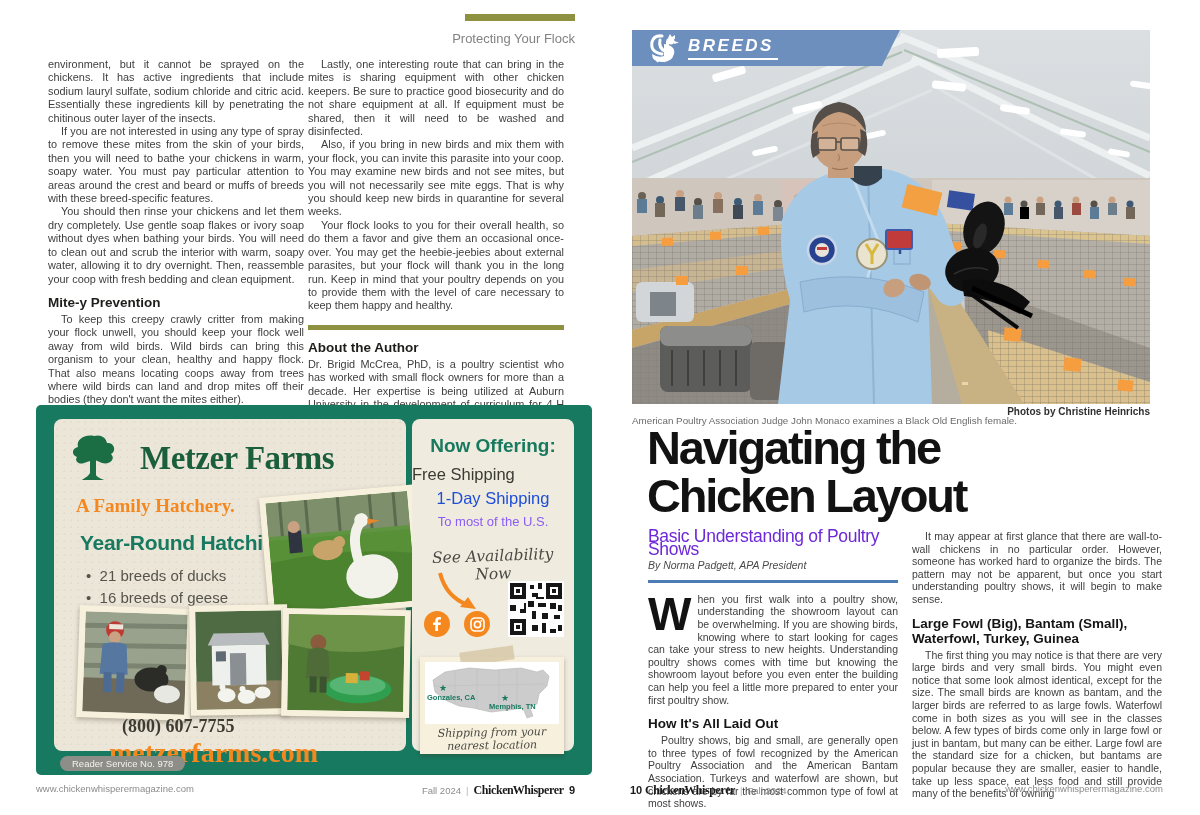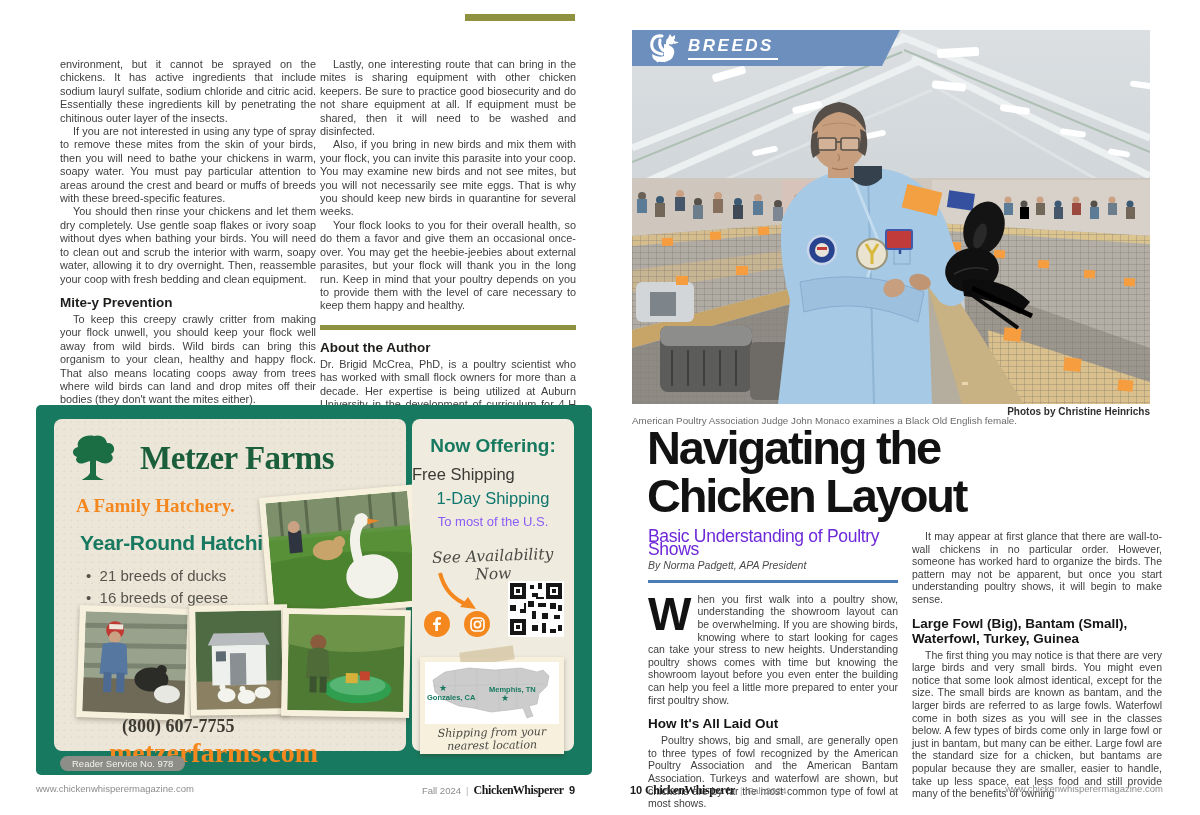--- a/index.html
+++ b/index.html
@@ -6,21 +6,21 @@
   .spread{position:relative;width:1200px;height:815px;background:#ffffff;overflow:hidden;
           font-family:"Liberation Sans",sans-serif;color:#3e3e3e;}
   .page{position:absolute;top:0;height:815px;}
   .page-left{left:0;width:600px;}
   .page-right{left:600px;width:600px;}
 
   
   .kicker-bar{position:absolute;left:465px;top:14px;width:110px;height:7px;background:#8d9140;}
   .kicker-text{position:absolute;left:300px;top:31px;width:275px;text-align:right;
                font-size:13px;color:#828282;}
-  .body-cols{position:absolute;left:60px;top:58px;width:528px;display:flex;gap:4px;}
+  .body-cols{position:absolute;left:48px;top:58px;width:528px;display:flex;gap:4px;}
   .bcol{width:256px;font-size:10.9px;line-height:13.4px;text-align:justify;}
   .bcol p{margin:0;}
   .bcol p.ind{text-indent:13px;}
   .subhead3{font-size:13.5px;font-weight:bold;color:#1d1d1b;margin:9px 0 3px 0;line-height:15px;text-align:left;}
   .olive-rule{height:5px;background:#8d9140;margin:12px 0 10px 0;}
   .about-txt{margin:0;}
 
   
   .ad{position:absolute;left:36px;top:405px;width:556px;height:370px;background:#17795f;border-radius:5px;}
   .ad-panel{position:absolute;background:#ece6d9;border-radius:8px;
@@ -39,21 +39,21 @@
   .polaroid svg{display:block;}
   .tape{position:absolute;width:54px;height:14px;background:rgba(214,199,164,.8);transform:rotate(-8deg);}
   .phone{position:absolute;left:68px;top:297px;font-family:"Liberation Serif",serif;font-weight:bold;
          font-size:18px;color:#3c3a31;}
   .website{position:absolute;left:55px;top:318px;font-family:"Liberation Serif",serif;font-weight:bold;
            font-size:28px;color:#f5871f;}
   .reader-pill{position:absolute;left:24px;top:351px;background:#8e8e88;color:#f4f2ec;font-size:9.5px;
                padding:2px 12px;border-radius:8px;}
   .offer-h{position:absolute;left:0;top:16px;width:100%;text-align:center;font-size:19px;font-weight:bold;color:#17795f;}
   .offer-1{position:absolute;left:0;top:46px;width:100%;text-align:left;font-size:16.5px;color:#3a3a34;}
-  .offer-2{position:absolute;left:0;top:70px;width:100%;text-align:center;font-size:16.5px;color:#0f766e;}
+  .offer-2{position:absolute;left:0;top:70px;width:100%;text-align:center;font-size:16.5px;color:#1d4ed8;}
   .offer-3{position:absolute;left:0;top:95px;width:100%;text-align:center;font-size:13px;color:#8b5cf6;}
   .script{font-family:"DejaVu Serif",serif;font-style:italic;color:#4a4a44;}
   .avail{position:absolute;left:0;top:128px;width:100%;text-align:center;font-size:15.5px;transform:rotate(-2deg);}
   .qr-box{position:absolute;right:10px;top:162px;}
   .social-row{position:absolute;left:12px;top:192px;display:flex;gap:14px;}
   .soc{width:26px;height:26px;border-radius:50%;background:#f5871f;display:flex;align-items:center;justify-content:center;}
   .map-polaroid{position:absolute;left:8px;top:238px;width:134px;background:#f6f0dd;padding:5px 5px 2px 5px;
                 box-shadow:0 2px 4px rgba(60,50,30,.35);}
   .map-inner{position:relative;width:134px;height:62px;background:#ffffff;}
   .map-label{position:absolute;font-size:7.5px;font-weight:bold;color:#17795f;line-height:8px;}
@@ -94,20 +94,21 @@
            padding:2px 6px 0 0;}
   .rp-h3{font-size:13.5px;font-weight:bold;color:#151515;margin:10px 0 3px 0;line-height:15px;text-align:left;}
 </style>
 </head>
 <body>
 
 <div class="spread">
 
   <section class="page page-left">
     <div class="kicker-bar"></div>
+    <div class="kicker-text">Protecting Your Flock</div>
 
     <div class="body-cols">
       <div class="bcol">
         <p>environment, but it cannot be sprayed on the chickens. It has active ingredients that include sodium lauryl sulfate, sodium chloride and citric acid. Essentially these ingredients kill by penetrating the chitinous outer layer of the insects.</p>
         <p class="ind">If you are not interested in using any type of spray to remove these mites from the skin of your birds, then you will need to bathe your chickens in warm, soapy water. You must pay particular attention to areas around the crest and beard or muffs of breeds with these breed-specific features.</p>
         <p class="ind">You should then rinse your chickens and let them dry completely. Use gentle soap flakes or ivory soap without dyes when bathing your birds. You will need to clean out and scrub the interior with warm, soapy water, allowing it to dry overnight. Then, reassemble your coop with fresh bedding and clean equipment.</p>
         <h3 class="subhead3">Mite-y Prevention</h3>
         <p class="ind">To keep this creepy crawly critter from making your flock unwell, you should keep your flock well away from wild birds. Wild birds can bring this organism to your clean, healthy and happy flock. That also means locating coops away from trees where wild birds can land and drop mites off their bodies (they don't want the mites either).</p>
       </div>
       <div class="bcol">
@@ -278,21 +279,21 @@
         <div class="map-polaroid">
           <div class="tape" style="left:40px;top:-8px;"></div>
           <div class="map-inner">
             <svg width="134" height="62" viewBox="0 0 134 62">
               <path d="M8,18 L20,10 L44,6 L70,8 L96,6 L112,10 L118,8 L124,14 L122,24 L114,32 L112,42 L104,44 L108,54 L102,56 L98,46 L84,48 L66,50 L48,46 L34,44 L20,38 L10,30 Z" fill="#cccccc" stroke="#b5b5b5" stroke-width="0.6"></path>
               <path d="M30,8 L30,42 M52,7 L52,46 M74,8 L74,49 M92,7 L92,47 M8,24 L120,22" stroke="#bdbdbd" stroke-width="0.5" fill="none"></path>
             </svg>
             <span class="map-star" style="left:14px;top:22px;">★</span>
             <span class="map-label" style="left:2px;top:32px;">Gonzales, CA</span>
             <span class="map-star" style="left:76px;top:32px;">★</span>
-            <span class="map-label" style="left:64px;top:24px;">Memphis, TN</span>
+            <span class="map-label" style="left:64px;top:41px;">Memphis, TN</span>
           </div>
           <div class="map-cap script">Shipping from your nearest location</div>
         </div>
       </div>
 
       <div class="reader-pill">Reader Service No. 978</div>
     </div>
 
     <div class="pfoot foot-left-site">www.chickenwhisperermagazine.com</div>
     <div class="pfoot foot-left-right">

